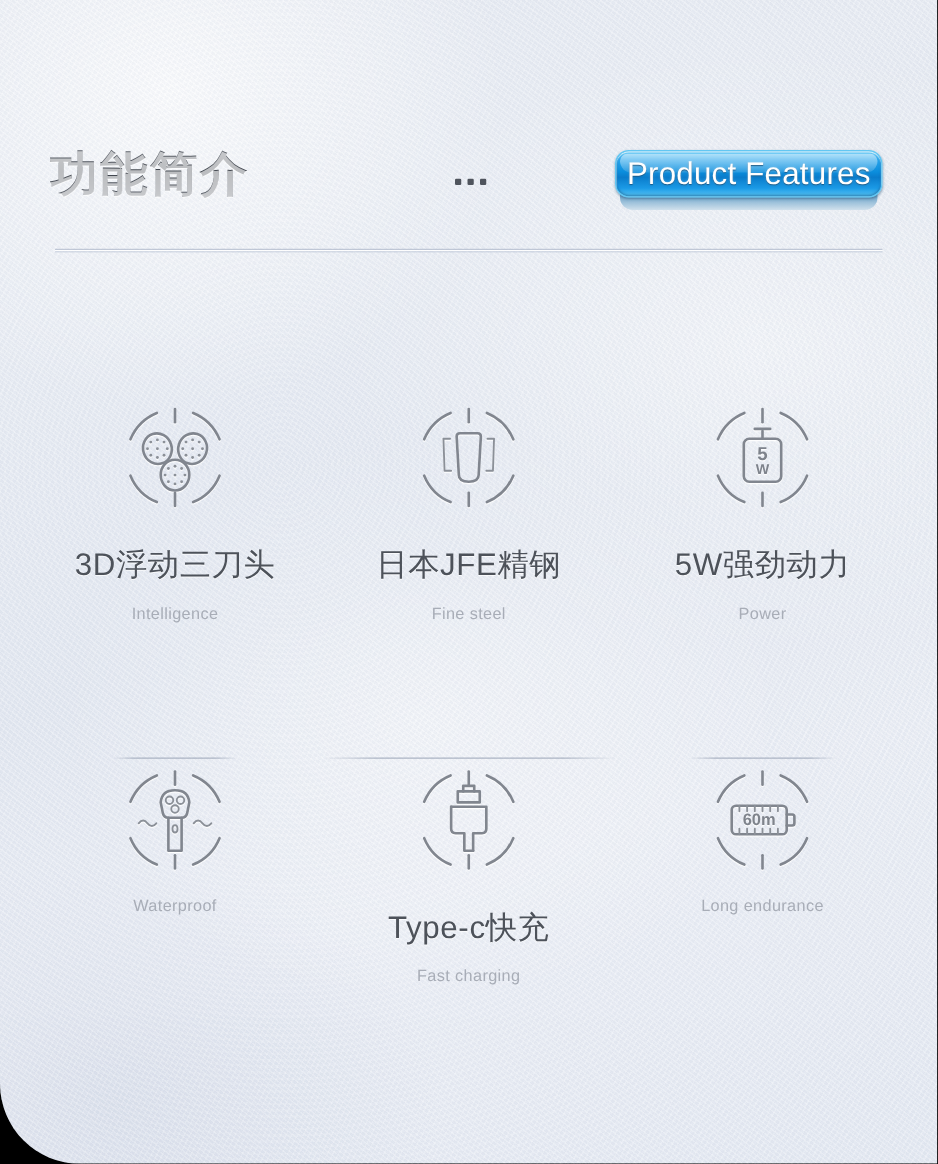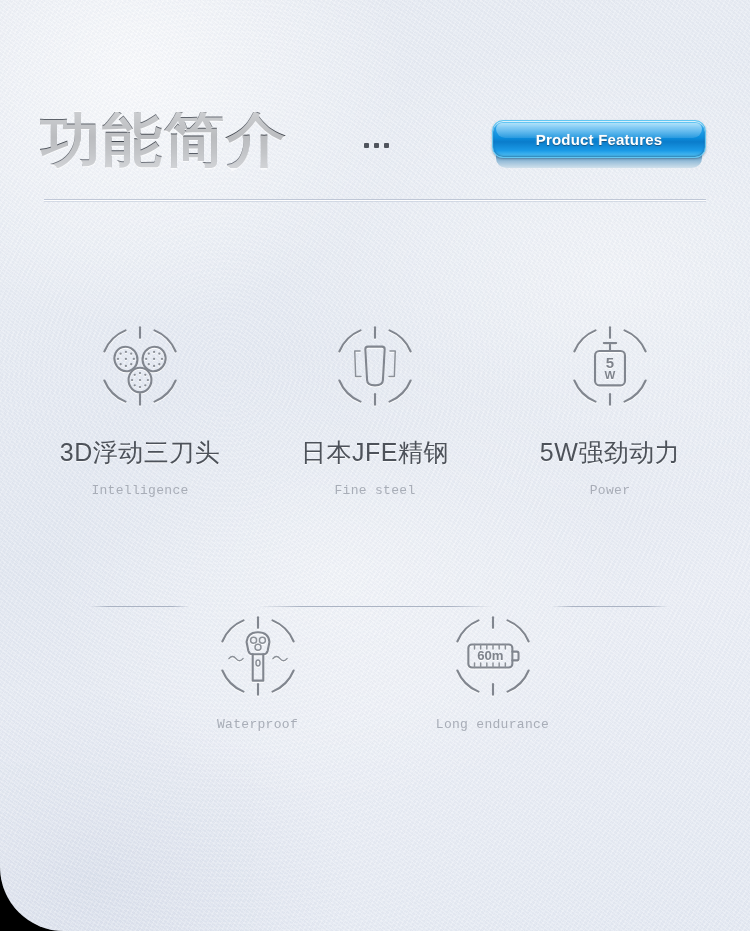--- a/index.html
+++ b/index.html
@@ -47,21 +47,21 @@
   
   .header {
     position: absolute;
     left: 0; right: 0; top: 0;
     height: 210px;
   }
   .title {
     position: absolute;
     left: 40px;
     top: 112px;
-    font-size: 60px;
+    font-size: 38px;
     line-height: 56px;
     font-weight: 700;
     letter-spacing: 2px;
     color: #4a4f57;
     background: linear-gradient(180deg, #6b7078 0%, #3d424a 45%, #555a63 72%, #7c818a 100%);
     -webkit-background-clip: text;
     background-clip: text;
     -webkit-text-fill-color: transparent;
     text-shadow: 0 1px 0 rgba(255,255,255,0.65);
     white-space: nowrap;
@@ -125,22 +125,22 @@
     position: absolute;
     left: 3px; right: 3px; top: 2px;
     height: 15px;
     border-radius: 9px 9px 14px 14px;
     background: linear-gradient(180deg, rgba(255,255,255,0.55) 0%, rgba(255,255,255,0.12) 100%);
     pointer-events: none;
   }
   .badge-text {
     position: relative;
     z-index: 3;
-    font-size: 15px;
-    font-weight: 700;
+    font-size: 25px;
+    font-weight: 400;
     color: #ffffff;
     letter-spacing: 0.2px;
     text-shadow: 0 1px 1px rgba(8,60,100,0.75), 0 0 2px rgba(255,255,255,0.35);
     white-space: nowrap;
   }
 
   
   .header-rule {
     position: absolute;
     left: 44px;
@@ -214,21 +214,20 @@
     white-space: nowrap;
     text-align: right;
   }
   .sublabel {
     margin-top: 14px;
     font-size: 13px;
     line-height: 18px;
     color: #a8adb7;
     letter-spacing: 0.3px;
     white-space: nowrap;
-    font-family: Liberation Mono, monospace;
   }
 
   
   .sep-row {
     position: absolute;
     left: 0; right: 0;
     top: 606px;
     display: flex;
     justify-content: center;
   }
@@ -382,20 +381,38 @@
             <circle class="st-thin" cx="55" cy="32" r="3.4"></circle>
             <circle class="st-thin" cx="50" cy="40" r="3.4"></circle>
             <ellipse class="st-thin" cx="50" cy="58" rx="2.3" ry="3.4"></ellipse>
             <path class="st-thin" d="M17 53 Q21 48 25 53 Q29 58 33 53"></path>
             <path class="st-thin" d="M67 53 Q71 48 75 53 Q79 58 83 53"></path>
           </svg>
         </div>
         <div class="sublabel">Waterproof</div>
       </div>
 
+      <div class="cell">
+        <div class="icon-wrap">
+          <svg viewBox="0 0 100 100" aria-hidden="true">
+            <path class="st" d="M33.5 9.5 A44 44 0 0 0 9.5 33.5"></path>
+            <path class="st" d="M9.5 66.5 A44 44 0 0 0 33.5 90.5"></path>
+            <path class="st" d="M66.5 90.5 A44 44 0 0 0 90.5 66.5"></path>
+            <path class="st" d="M90.5 33.5 A44 44 0 0 0 66.5 9.5"></path>
+            <path class="st" d="M50 6 L50 18"></path>
+            <path class="st" d="M50 82 L50 94"></path>
+            <path class="st" d="M40 24 L60 24 L60 34 L40 34 Z"></path>
+            <path class="st" d="M45 24 L45 19 L55 19 L55 24"></path>
+            <path class="st" d="M34 38 L66 38 L66 58 Q66 62 62 62 L54 62 L54 78"></path>
+            <path class="st" d="M34 38 L34 58 Q34 62 38 62 L46 62 L46 78 L54 78"></path>
+          </svg>
+        </div>
+        <div class="label">Type-c快充</div>
+        <div class="sublabel">Fast charging</div>
+      </div>
 
       <div class="cell">
         <div class="icon-wrap">
           <svg viewBox="0 0 100 100" aria-hidden="true">
             <path class="st" d="M33.5 9.5 A44 44 0 0 0 9.5 33.5"></path>
             <path class="st" d="M9.5 66.5 A44 44 0 0 0 33.5 90.5"></path>
             <path class="st" d="M66.5 90.5 A44 44 0 0 0 90.5 66.5"></path>
             <path class="st" d="M90.5 33.5 A44 44 0 0 0 66.5 9.5"></path>
             <path class="st" d="M50 6 L50 18"></path>
             <path class="st" d="M50 82 L50 94"></path>

